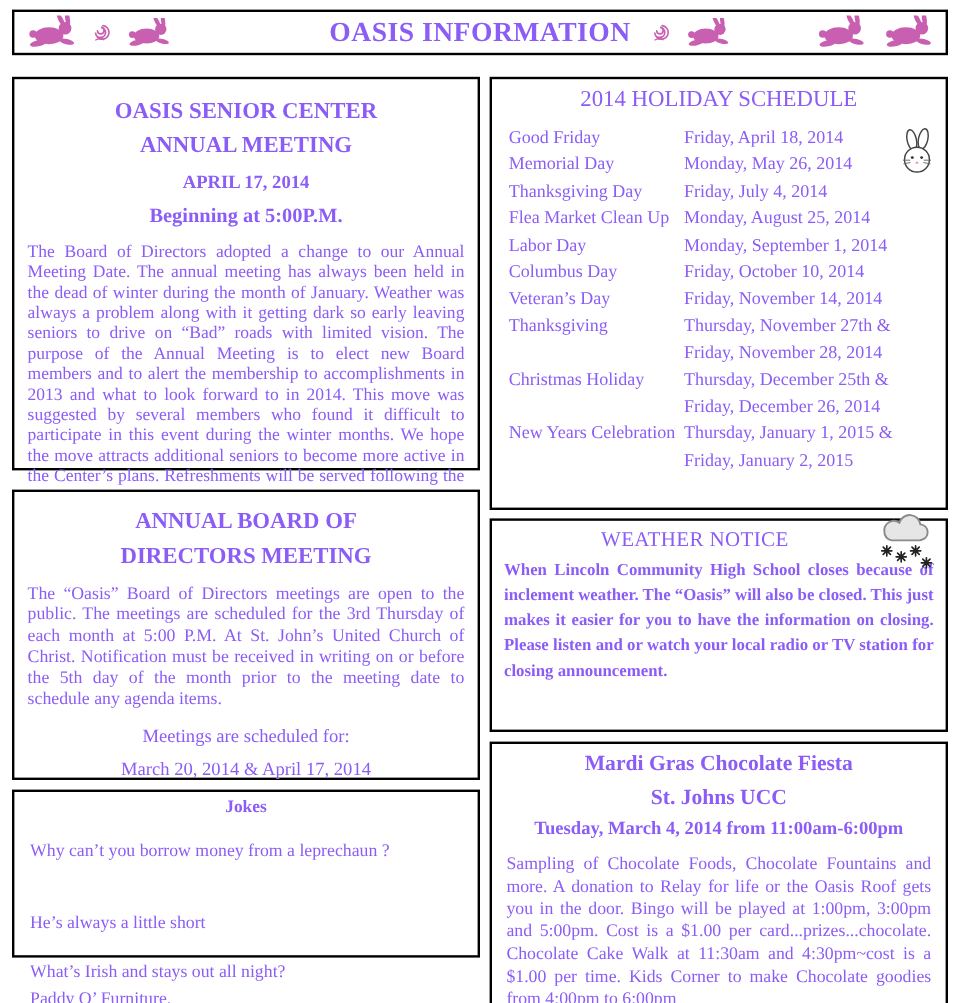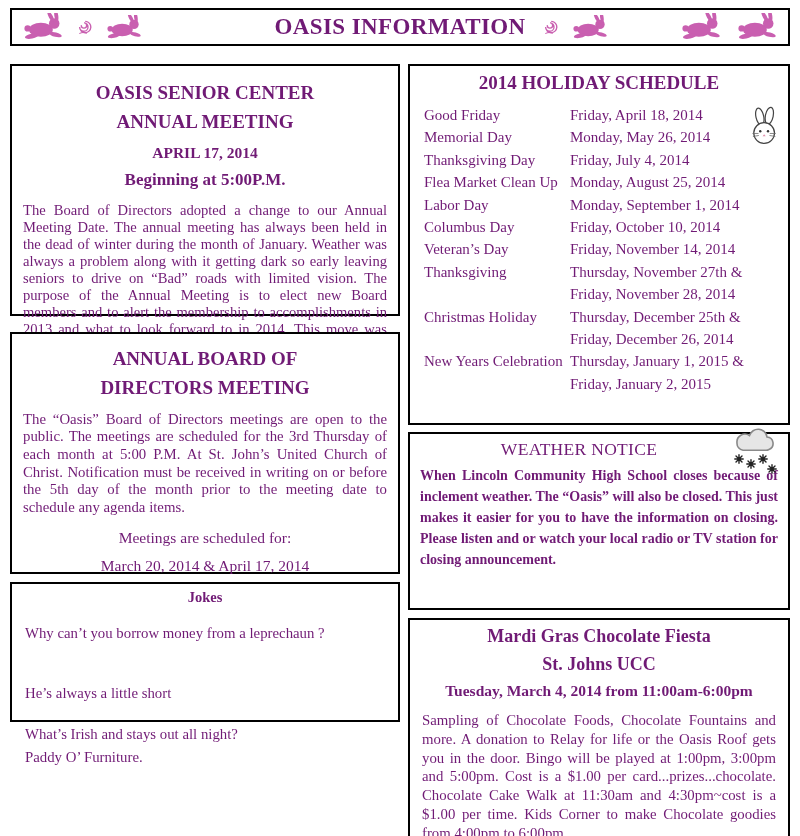--- a/index.html
+++ b/index.html
@@ -1,21 +1,21 @@
 <!DOCTYPE html>
 <html><head>
 <meta charset="utf-8">
 <style>
   * { box-sizing: border-box; margin: 0; padding: 0; }
   html, body { background: #fff; }
   .page {
     width: 800px; height: 836px;
     padding: 8px 10px 6px;
     background: #fff;
-    color: #701a75;
+    color: #8b5cf6;
     font-family: "Liberation Serif", "DejaVu Serif", serif;
     position: relative;
     overflow: hidden;
   }
 
   
   .header-box {
     border: 2px solid #000;
     height: 38px;
     display: flex;
@@ -38,21 +38,21 @@
   .rabbit { width: 46px; height: 28px; }
   .rabbit.small { width: 40px; height: 25px; }
   .flower { width: 18px; height: 18px; }
 
   
   .columns { display: flex; gap: 8px; }
   .col-left  { width: 390px; flex: 0 0 390px; }
   .col-right { width: 382px; flex: 0 0 382px; }
   .box { border: 2px solid #000; background: #fff; position: relative; }
 
-  .annual  { height: 252px; margin-bottom: 16px; padding: 12px 11px 0; }
+  .annual  { height: 328px; margin-bottom: 16px; padding: 12px 11px 0; }
   .board   { height: 242px; margin-bottom: 8px;  padding: 10px 11px 0; }
   .jokes   { height: 140px; padding: 5px 13px 0; }
   .holiday { height: 361px; margin-bottom: 7px;  padding: 6px 8px 0; }
   .weather { height: 178px; margin-bottom: 8px;  padding: 5px 10px 0; }
   .mardi   { height: 236px; padding: 6px 12px 0; }
 
   
   .sec-title { text-align: center; font-weight: bold; font-size: 19px; line-height: 1.55; }
   .annual .sec-title { margin-bottom: 7px; }
   .board  .sec-title { margin-bottom: 8px; }
@@ -61,21 +61,21 @@
   .body-justify { font-size: 14.6px; line-height: 17px; text-align: justify; }
   .board .body-justify { font-size: 14.8px; line-height: 17.6px; margin-bottom: 13px; }
   .center-bold { text-align: center; font-weight: normal; font-size: 15.5px; margin-bottom: 10px; }
 
   
   .jokes-title { text-align: center; font-weight: bold; font-size: 14.5px; margin-bottom: 19px; }
   .joke-line { font-size: 14.8px; margin-bottom: 6px; }
   .joke-line.gap { margin-bottom: 24px; margin-top: 43px; }
 
   
-  .holiday-title { text-align: center; font-weight: bold; font-size: 19px; margin-bottom: 10px; }
+  .holiday-title { text-align: center; font-weight: normal; font-size: 19px; margin-bottom: 10px; }
   .hrow { display: grid; grid-template-columns: 152px 1fr; font-size: 15px; line-height: 22.4px; }
   .hname { padding-left: 6px; white-space: nowrap; }
   .bunny-face { position: absolute; top: 40px; right: 4px; width: 38px; height: 42px; }
 
   
   .weather-title { text-align: center; font-size: 17.5px; letter-spacing: 0.3px; margin-bottom: 5px; margin-right: 40px; }
   .weather-body { font-size: 14px; font-weight: bold; line-height: 21px; text-align: justify; }
   .snowcloud { position: absolute; top: -16px; right: 2px; width: 64px; height: 58px; }
 
   

